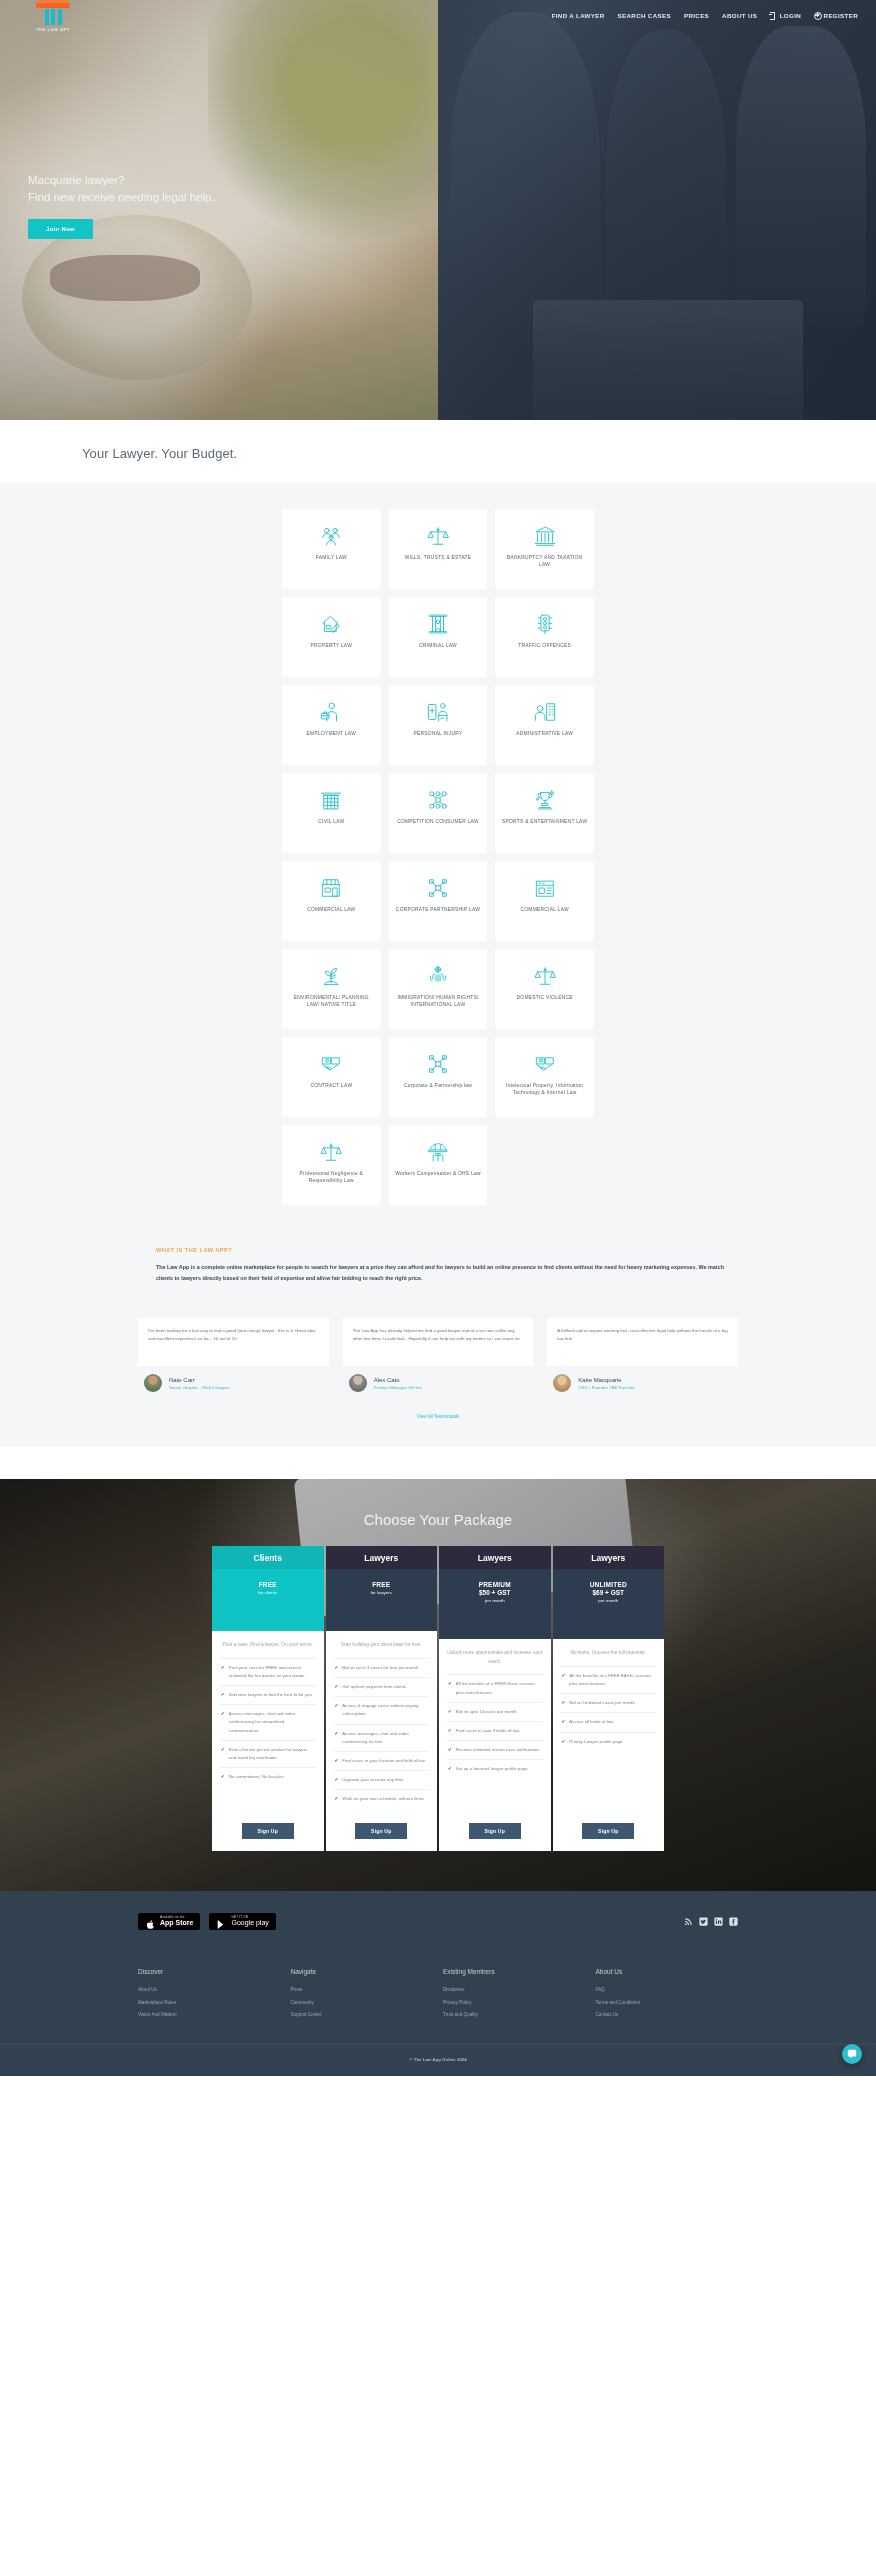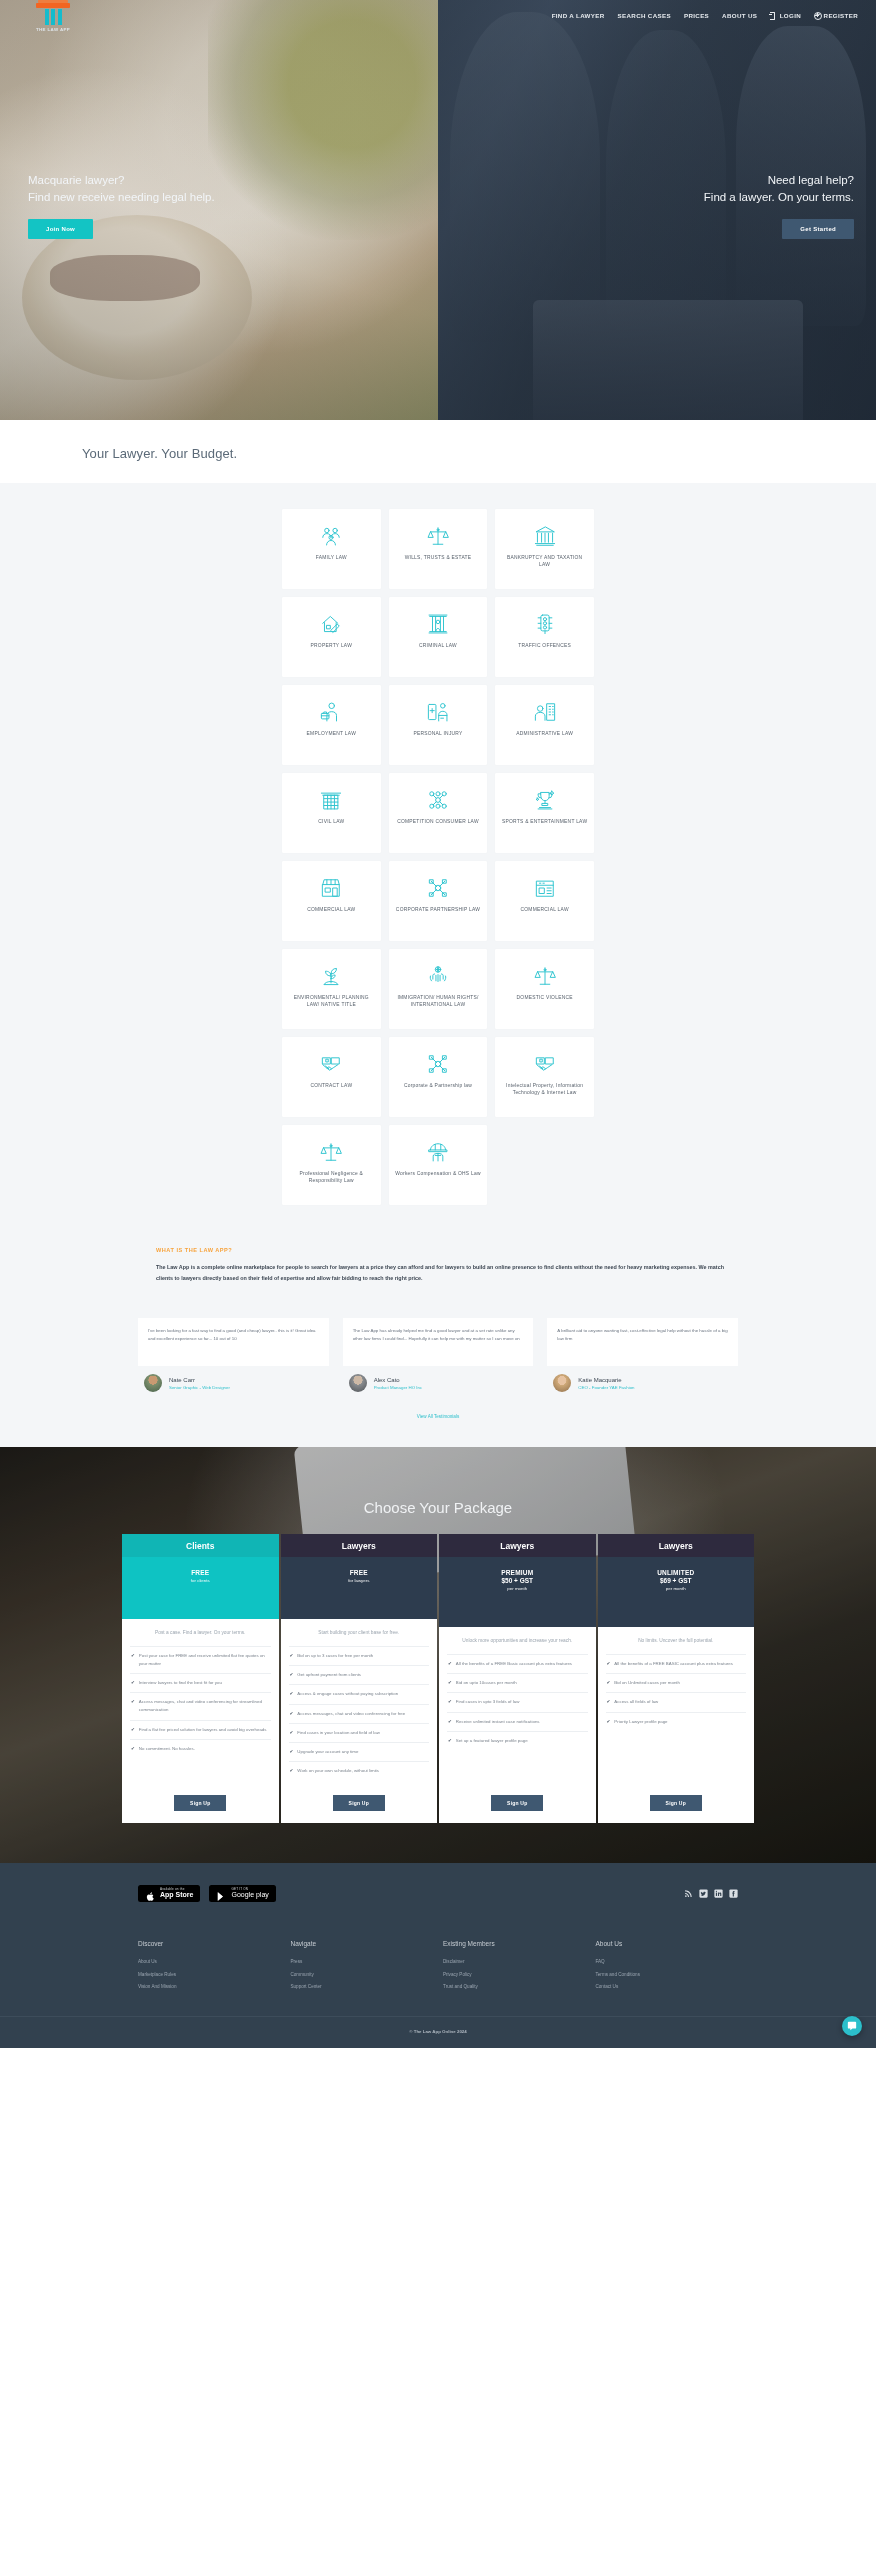--- a/index.html
+++ b/index.html
@@ -165,38 +165,39 @@
   .avatar.a2 { background: radial-gradient(circle at 50% 34%, #cdb9a6 0 30%, #8a8d90 31%, #4e5256 100%); }
   .avatar.a3 { background: radial-gradient(circle at 50% 36%, #e7c3a2 0 30%, #cfa978 31%, #8f6f4c 100%); }
   .testi-name { font-size:6px; font-weight:400; color:#3c4652; }
   .testi-role { font-size:4.4px; color:#2bbfcb; margin-top:2px; }
   .view-all {
     text-align:center; margin-top:22px; font-size:4.6px; color:#2bbfcb; cursor:pointer;
   }
 
   
   .pricing {
-    position:relative; padding:52px 0 40px; overflow:hidden;
+    position:relative; padding:32px 0 40px; overflow:hidden;
     background:
       radial-gradient(ellipse at 52% 18%, rgba(225,225,225,.30) 0 14%, rgba(0,0,0,0) 42%),
       linear-gradient(160deg,#1d1b18 0%, #3b332a 22%, #575044 42%, #2d2a24 66%, #15140f 100%);
+    margin-top: 32px;
   }
   .pricing:before {
     content:""; position:absolute; left:300px; top:-18px; width:330px; height:140px;
     background:linear-gradient(160deg,#e9eaec,#b9bcc0); border-radius:9px; transform:rotate(-6deg);
     opacity:.92;
   }
   .pricing:after {
     content:""; position:absolute; inset:0; background:rgba(20,18,15,.22);
   }
   .pricing > * { position:relative; z-index:3; }
   .pricing-title {
     text-align:center; color:#f0f2f4; font-size:15px; font-weight:300; margin-bottom:18px;
   }
-  .plans { width:632px; margin:0 auto; display:grid; grid-template-columns:repeat(4,1fr); gap:2px; }
+  .plans { width:452px; margin:0 auto; display:grid; grid-template-columns:repeat(4,1fr); gap:2px; }
   .plan { background:#fff; display:flex; flex-direction:column; }
   .plan-head {
     text-align:center; padding:7px 0 6px; font-size:8.5px; font-weight:700; color:#fff;
   }
   .plan-price { text-align:center; padding:12px 0 36px; color:#fff; }
   .plan-price .pname { font-size:6.5px; font-weight:700; letter-spacing:.2px; }
   .plan-price .pamt { font-size:6.5px; font-weight:700; margin-top:1px; }
   .plan-price .psub { font-size:4.4px; margin-top:2px; font-weight:400; opacity:.95; }
   .p1 .plan-head { background:#10b5b5; }
   .p1 .plan-price { background:#0ec3c3; }
@@ -304,27 +305,20 @@
         </div>
         <div class="nav-item">
           <span class="nav-ico ico-register">
               <i></i>
             </span>
           <span>REGISTER</span>
         </div>
       </div>
     </nav>
 
-    <div class="hero-copy left">
-      <h2>
-        <span>Need legal help?</span><br>
-        <span>Find a lawyer. On your terms.</span>
-      </h2>
-      <button class="btn-hero btn-dark">Get Started</button>
-    </div>
 
     <div class="hero-copy right">
       <h2>
         <span>Macquarie lawyer?</span><br>
         <span>Find new receive needing legal help.</span>
       </h2>
       <button class="btn-hero btn-teal">Join Now</button>
     </div>
   </section>
 

